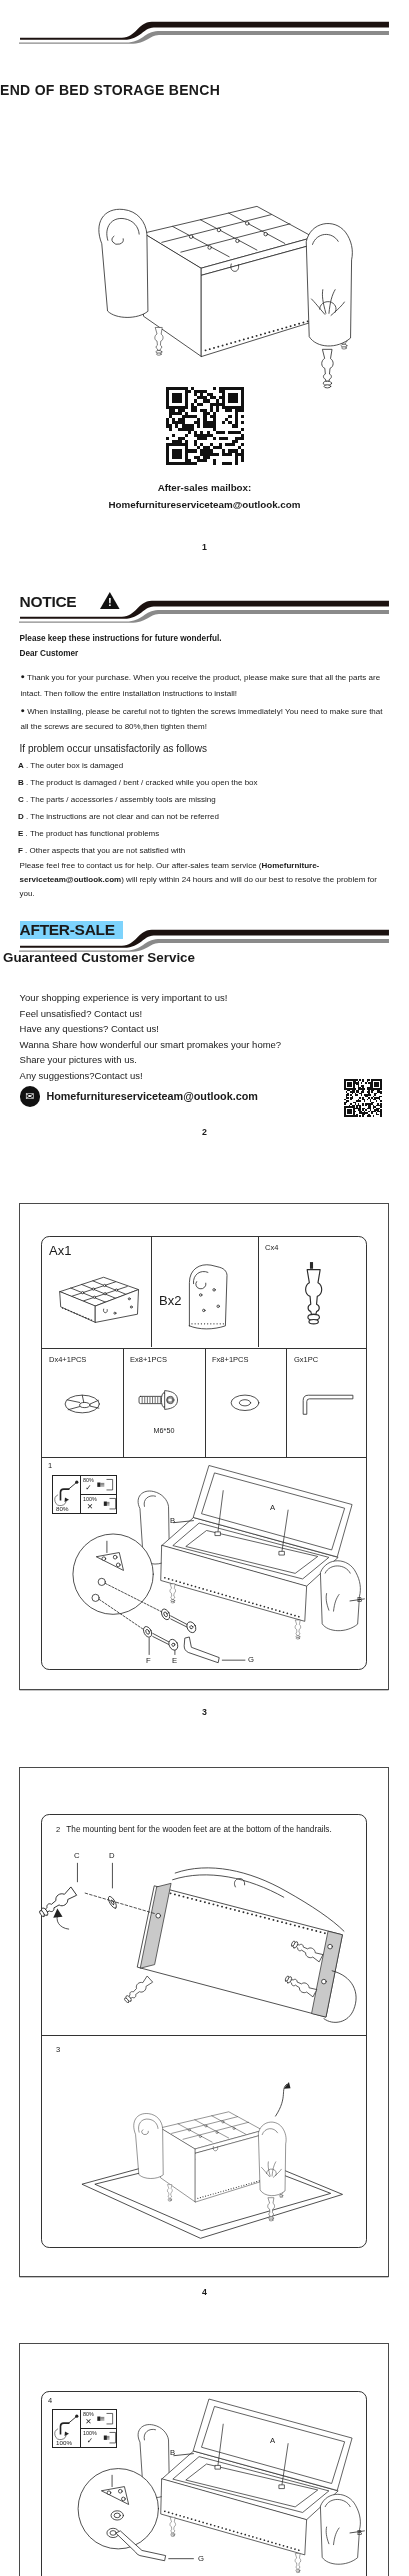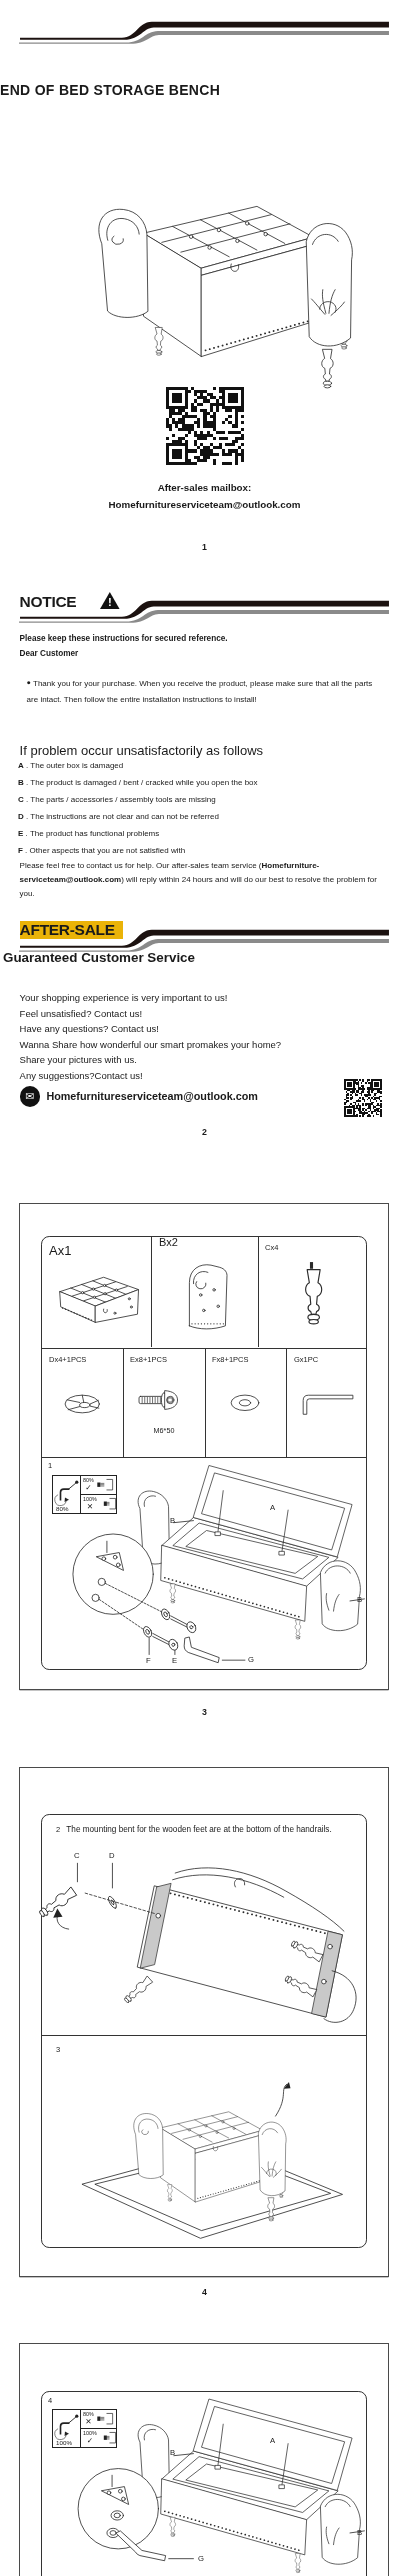--- a/index.html
+++ b/index.html
@@ -8,21 +8,21 @@
 .abs{position:absolute}
 svg{display:block;overflow:visible}
 .ln{stroke:#2b2b2b;fill:#fff;stroke-width:1.6;stroke-linejoin:round;stroke-linecap:round}
 .nf{fill:none}
 .dots{fill:none;stroke:#2b2b2b;stroke-width:3.6;stroke-linecap:round;stroke-dasharray:0.1 8.5}
 .title{width:378px;text-align:left;font-size:14px;font-weight:bold;letter-spacing:0.3px}
 .pgnum{width:409px;text-align:center;font-size:8.8px;font-weight:bold}
 .hdrtxt{font-size:15.5px;font-weight:bold;letter-spacing:-0.3px}
 .bigmail{width:409px;text-align:center;font-size:9.8px;font-weight:bold}
 .btxt{font-size:8px;line-height:16px;width:364px}
-.btxt p{margin:7px}
+.btxt p{margin:1px}
 .blt{font-size:7.2px;vertical-align:0.5px}
 .plist p{font-size:8px;line-height:17px;white-space:nowrap}
 .plist b{font-weight:bold}
 .contact{font-size:8px;line-height:14px;width:367px}
 .svclines p{font-size:9.5px;line-height:15.5px}
 .gheading{font-size:13.4px;font-weight:bold}
 .emailrow{font-size:10.8px;font-weight:bold}
 .envcirc{width:20.6px;height:20.6px;border-radius:50%;background:#111;color:#fff;display:flex;align-items:center;justify-content:center;font-size:10.8px}
 .qr{display:grid;grid-auto-rows:1fr;background:#fff}
 .qr i{background:#fff}
@@ -764,45 +764,46 @@
   <path d="M0 45.5 L208 45.5 C240 45 244 24 270 23 L719 23 L719 31 L272 31 C252 32 250 48 216 48 L0 48 Z" fill="#8a8a8a"></path>
 </svg>
 <div class="abs" style="left:19.6px;top:591px;background:#fff;padding-right:7.2px;display:flex;align-items:flex-end;gap:23px">
   <span class="hdrtxt">NOTICE</span>
   <svg width="21.6" height="19.6" viewBox="0 0 42 38">
     <polygon points="21,2 40,35 2,35" fill="#111"></polygon>
     <text x="21" y="30" text-anchor="middle" font-size="22" font-weight="bold" fill="#fff">!</text>
   </svg>
 </div>
 
-<div class="abs" style="left:19.6px;top:634px;font-size:8.2px;font-weight:bold">Please keep these instructions for secured reference.</div>
+<div class="abs" style="left:19.6px;top:634px;font-size:8.2px;font-weight:bold">Please keep these instructions for future wonderful.</div>
 <div class="abs" style="left:19.6px;top:649px;font-size:8.2px;font-weight:bold">Dear Customer</div>
 
 <div class="abs btxt" style="left:19.6px;top:668px">
   <p><span class="blt">●</span> <span>Thank you for your purchase. When you receive the product, please make sure that all the parts are intact. Then follow the entire installation instructions to install!</span></p>
+  <p><span class="blt">●</span> <span>When installing, please be careful not to tighten the screws immediately! You need to make sure that all the screws are secured to 80%,then tighten them!</span></p>
 </div>
 
-<div class="abs" style="left:19.6px;top:743px;font-size:13px">If problem occur unsatisfactorily as follows</div>
+<div class="abs" style="left:19.6px;top:743px;font-size:10px">If problem occur unsatisfactorily as follows</div>
 
 <div class="abs plist" style="left:18px;top:757px">
   <p><b>A</b><span> . </span><span>The outer box is damaged</span></p>
   <p><b>B</b><span> . </span><span>The product is damaged / bent / cracked while you open the box</span></p>
   <p><b>C</b><span> . </span><span>The parts / accessories / assembly tools are missing</span></p>
   <p><b>D</b><span> . </span><span>The instructions are not clear and can not be referred</span></p>
   <p><b>E</b><span> . </span><span>The product has functional problems</span></p>
   <p><b>F</b><span> . </span><span>Other aspects that you are not satisfied with</span></p>
 </div>
 
 <p class="abs contact" style="left:19.6px;top:859px"><span>Please feel free to contact us for help. Our after-sales team service (</span><b>Homefurniture-serviceteam@outlook.com</b><span>) will reply within 24 hours and will do our best to resolve the problem for you.</span></p>
 
 <svg class="abs" style="left:18.5px;top:927px" width="371" height="25" viewBox="0 0 721 48">
   <path d="M2 36 L200 36 C228 36 230 6 258 5 L719 5 L719 16 L262 16 C240 17 238 39 204 40 L2 40 Z" fill="#1c1210"></path>
   <path d="M0 45.5 L208 45.5 C240 45 244 24 270 23 L719 23 L719 31 L272 31 C252 32 250 48 216 48 L0 48 Z" fill="#8a8a8a"></path>
 </svg>
-<div class="abs hdrtxt" style="left:19.6px;top:921px;background:#eab308;padding-right:8.2px">AFTER-SALE</div>
+<div class="abs hdrtxt" style="left:19.6px;top:921px;background:#7dd3fc;padding-right:8.2px">AFTER-SALE</div>
 
 <div class="abs gheading" style="left:3px;top:950px">Guaranteed Customer Service</div>
 
 <div class="abs svclines" style="left:19.6px;top:990px">
   <p>Your shopping experience is very important to us!</p>
   <p>Feel unsatisfied? Contact us!</p>
   <p>Have any questions? Contact us!</p>
   <p>Wanna Share how wonderful our smart promakes your home?</p>
   <p>Share your pictures with us.</p>
   <p>Any suggestions?Contact us!</p>
@@ -1475,21 +1476,21 @@
   <path class="ln" d="M84 76 L168 44 L166 92 L84 108 Z"></path>
   <path class="dots" style="stroke-width:2.6;stroke-dasharray:0.1 6" d="M20 80 L80 105"></path>
   <path class="ln nf" d="M100 82 C97 91 109 92 107 83"></path>
   <g class="ln">
       <circle cx="150" cy="62" r="2"></circle>
       <circle cx="154" cy="78" r="2"></circle>
       <circle cx="122" cy="90" r="2"></circle>
     </g>
 </svg>
 
-<div class="abs" style="left:159px;top:1236px;font-size:11px">Bx2</div>
+<div class="abs" style="left:159px;top:1293px;font-size:13px">Bx2</div>
 <svg class="abs" style="left:175px;top:1260px" width="54" height="72" viewBox="0 0 105 140">
   <path class="ln" d="M28 128 L28 44 C28 18 48 6 70 10 L86 14 C98 17 102 25 101 33 L98 128 C75 136 46 136 28 128 Z"></path>
   <path class="ln nf" d="M36 46 C34 28 50 18 64 24"></path>
   <path class="ln nf" d="M42 42 a10 9 0 1 0 18 3"></path>
   <g class="ln">
       <circle cx="50" cy="68" r="2.4"></circle>
       <circle cx="76" cy="58" r="2.4"></circle>
       <circle cx="84" cy="90" r="2.4"></circle>
       <circle cx="56" cy="98" r="2.4"></circle>
     </g>

